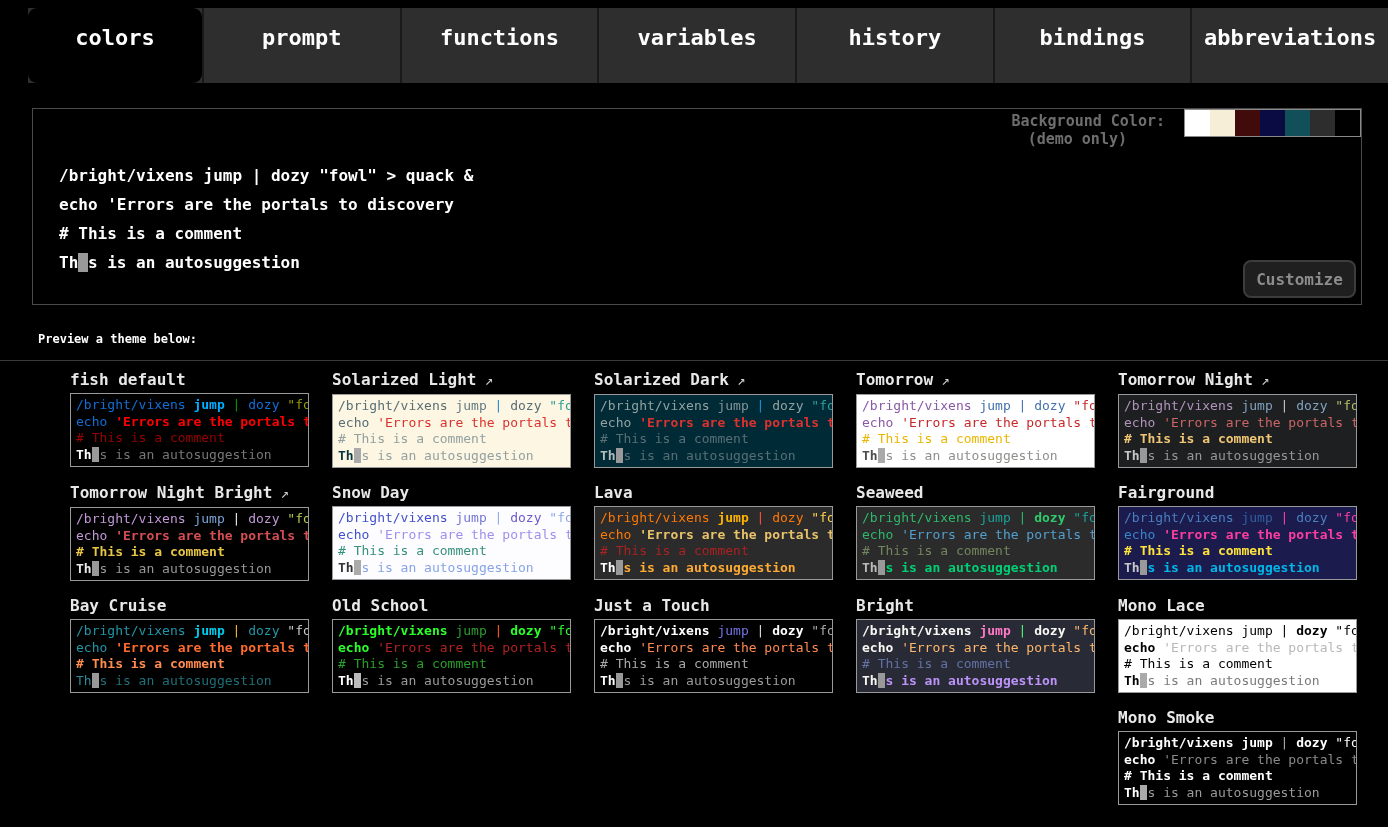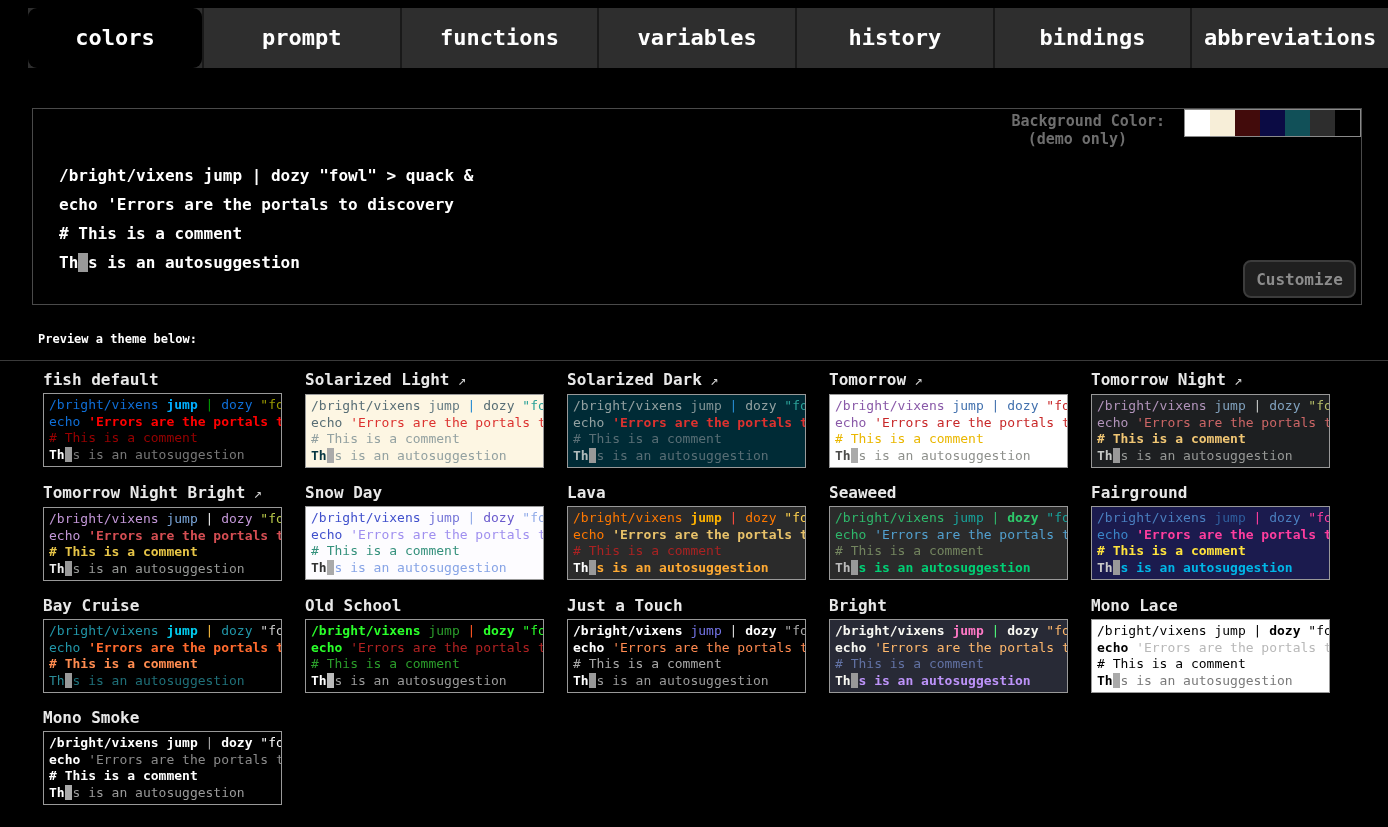--- a/index.html
+++ b/index.html
@@ -5,21 +5,21 @@
   * { box-sizing: border-box; margin: 0; padding: 0; }
   html, body { background: #000; }
   body {
     position: relative;
     width: 1388px; height: 827px;
     overflow: hidden;
     font-family: "DejaVu Sans Mono", "Liberation Mono", monospace;
   }
   
   .tabbar {
-    position: absolute; left: 28px; top: 8px; right: 0; height: 60px;
+    position: absolute; left: 28px; top: 8px; right: 0; height: 75px;
     display: flex; background: #2e2e2e;
   }
   .tab {
     flex: 1; text-align: center; line-height: 60px;
     color: #fff; font-weight: bold; font-size: 22px;
     border-left: 2px solid #191919; cursor: pointer;
     white-space: nowrap; overflow: hidden;
   }
   .tab:first-child { border-left: none; }
   .tab.active { flex: 0 0 174px; background: #000; border-radius: 9px; border-left: none; }
@@ -53,22 +53,22 @@
   
   .themes-heading {
     position: absolute; left: 38px; top: 332px;
     color: #fff; font-size: 12px; font-weight: bold;
   }
   .divider {
     position: absolute; left: 0; top: 360px; width: 1388px;
     border-top: 1px solid #3a3a3a;
   }
   .themes {
-    position: absolute; left: 43px; top: 370px; width: 1332px;
-    display: flex; flex-wrap: wrap; column-gap: 23px; row-gap: 15px;
+    position: absolute; left: 25px; top: 370px; width: 1332px;
+    display: flex; flex-wrap: wrap; column-gap: 23px; row-gap: 15px; justify-content: flex-end;
   }
   .theme { width: 239px; }
   .theme-title {
     color: #e8e8e8; font-size: 16px; font-weight: bold; line-height: 19px;
     margin-bottom: 4px; white-space: nowrap; overflow: hidden;
   }
   .theme-title .ext { color: #cfcfcf; font-weight: normal; font-size: 14px; }
   .theme-card {
     border: 1px solid #999; padding: 3px 5px; height: 74px;
     font-size: 13px; line-height: 16.5px;

